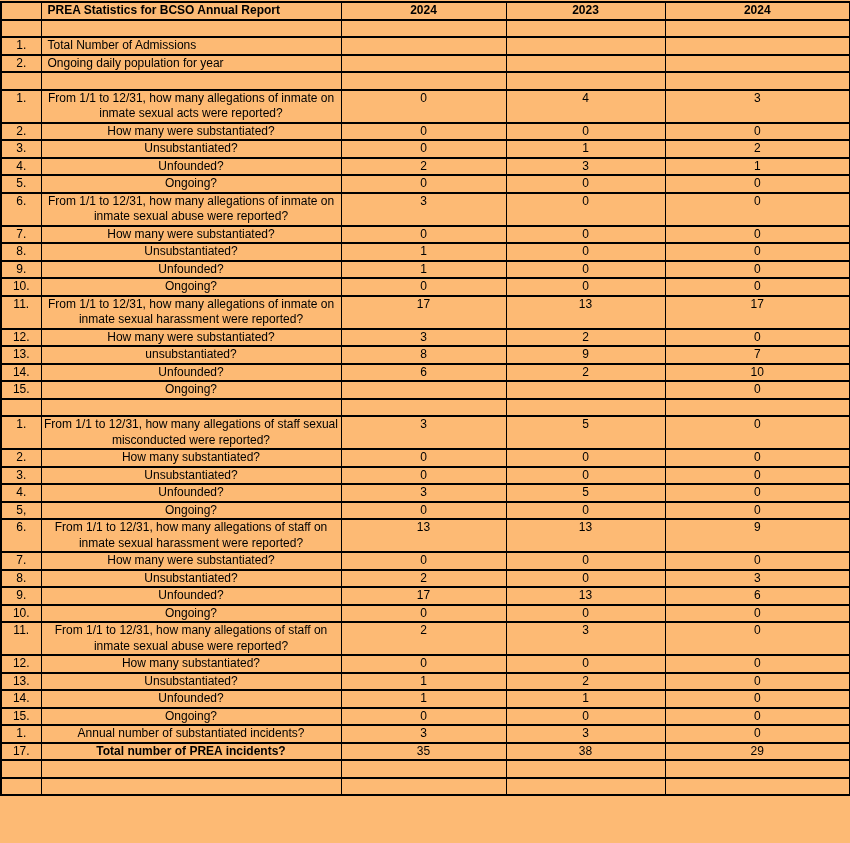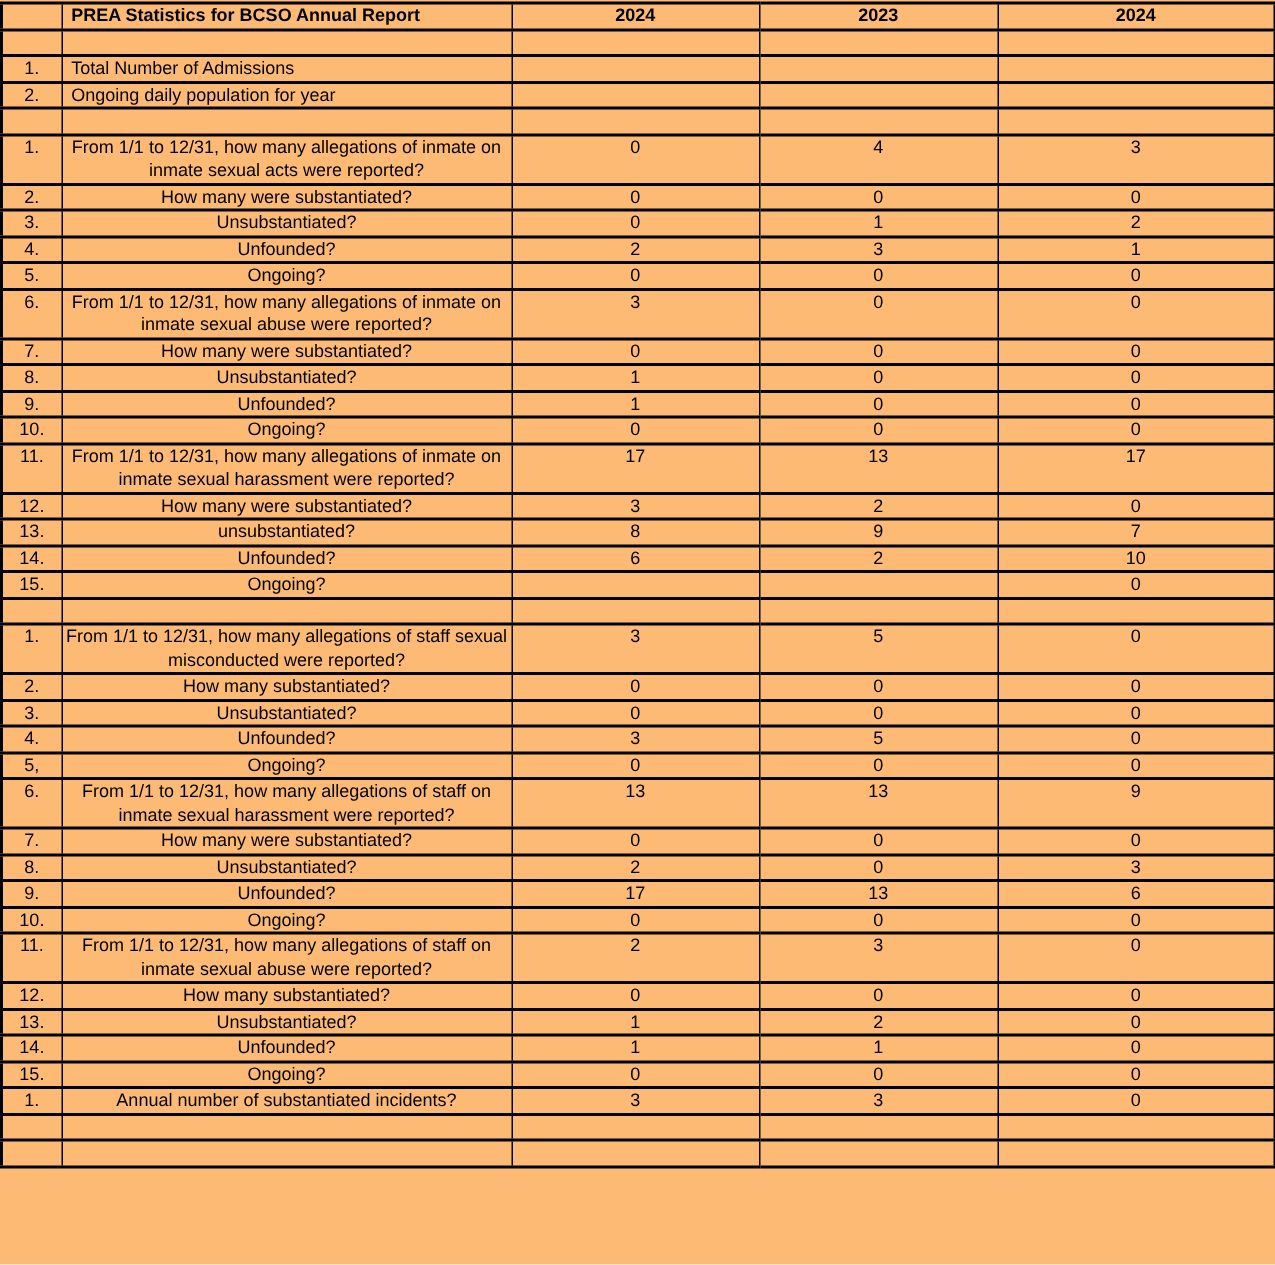--- a/index.html
+++ b/index.html
@@ -304,20 +304,27 @@
           <td class="c-val">0</td>
         </tr>
         <tr>
           <td class="c-num">1.</td>
           <td class="c-desc">Annual number of substantiated incidents?</td>
           <td class="c-val">3</td>
           <td class="c-val">3</td>
           <td class="c-val">0</td>
         </tr>
         <tr>
+          <td class="c-num">17.</td>
+          <td class="c-desc bold">Total number of PREA incidents?</td>
+          <td class="c-val">35</td>
+          <td class="c-val">38</td>
+          <td class="c-val">29</td>
+        </tr>
+        <tr>
           <td class="c-num"></td>
           <td class="c-desc"></td>
           <td class="c-val"></td>
           <td class="c-val"></td>
           <td class="c-val"></td>
         </tr>
         <tr>
           <td class="c-num"></td>
           <td class="c-desc"></td>
           <td class="c-val"></td>

